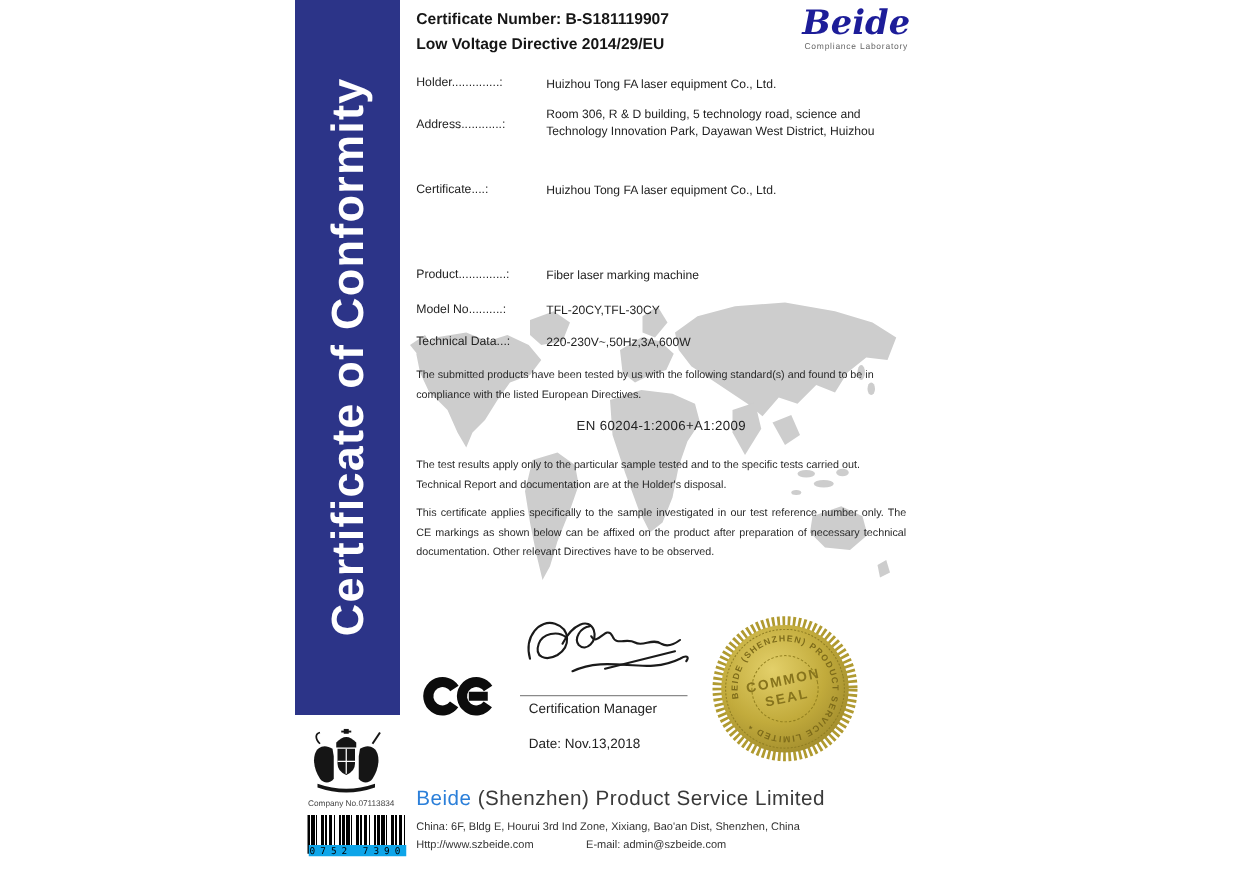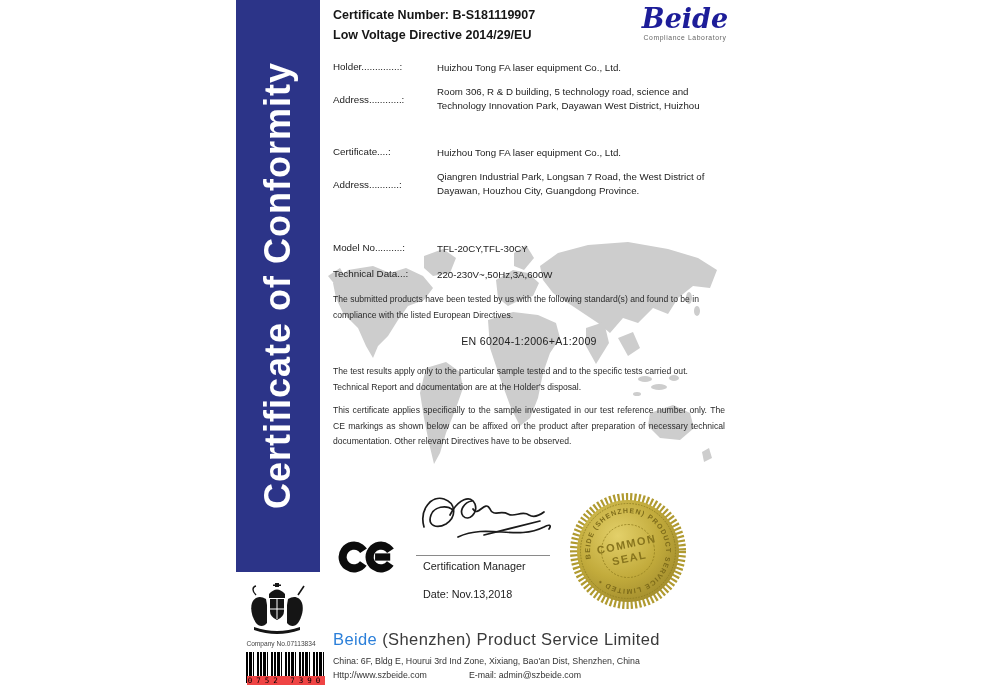--- a/index.html
+++ b/index.html
@@ -49,21 +49,21 @@
   
   .arms{position:absolute;left:246px;top:583px;z-index:3;}
   .company-no{position:absolute;left:236px;top:640px;width:90px;text-align:center;
               font-size:6.6px;color:#444;z-index:3;}
   .barcode{position:absolute;left:246px;top:652px;width:80px;z-index:3;}
   .bars{height:31px;background:repeating-linear-gradient(90deg,
         #000 0 2px,#fff 2px 3px,#000 3px 6px,#fff 6px 7px,
         #000 7px 8px,#fff 8px 11px,#000 11px 13px,#fff 13px 14px);}
   .digits{text-align:center;margin-top:-7px;font-family:"DejaVu Sans Mono",monospace;
           font-size:7.5px;letter-spacing:4px;color:#000;}
-  .digits span{background:#ef4444;padding:0 1px;}
+  .digits span{background:#0ea5e9;padding:0 1px;}
 
   
   .f-title{position:absolute;left:333px;top:630px;font-size:16.5px;letter-spacing:0.4px;
            color:#3a3a3a;z-index:3;white-space:nowrap;}
   .f-brand{color:#2b7fd9;}
   .f-addr{position:absolute;left:333px;top:656px;font-size:8.8px;color:#333;z-index:3;}
   .f-web{position:absolute;left:333px;top:670px;font-size:8.8px;color:#333;z-index:3;}
   .f-email{margin-left:42px;margin-top:12px;}
 </style>
 </head>
@@ -113,23 +113,23 @@
     <div class="val">Huizhou Tong FA laser equipment Co., Ltd.</div>
   </div>
   <div class="row center" style="top:85px">
     <div class="lbl">Address............:</div>
     <div class="val">Room 306, R &amp; D building, 5 technology road, science and Technology Innovation Park, Dayawan West District, Huizhou</div>
   </div>
   <div class="row" style="top:146px">
     <div class="lbl">Certificate....:</div>
     <div class="val">Huizhou Tong FA laser equipment Co., Ltd.</div>
   </div>
-  <div class="row center" style="top:170px">
-    <div class="lbl">Address...........:</div>
-    <div class="val">Qiangren Industrial Park, Longsan 7 Road, the West District of Dayawan, Houzhou City, Guangdong Province.</div>
+  <div class="row" style="top:214px">
+    <div class="lbl">Product..............:</div>
+    <div class="val">Fiber laser marking machine</div>
   </div>
   <div class="row" style="top:242px">
     <div class="lbl">Model No..........:</div>
     <div class="val">TFL-20CY,TFL-30CY</div>
   </div>
   <div class="row" style="top:268px">
     <div class="lbl">Technical Data...:</div>
     <div class="val">220-230V~,50Hz,3A,600W</div>
   </div>
 

